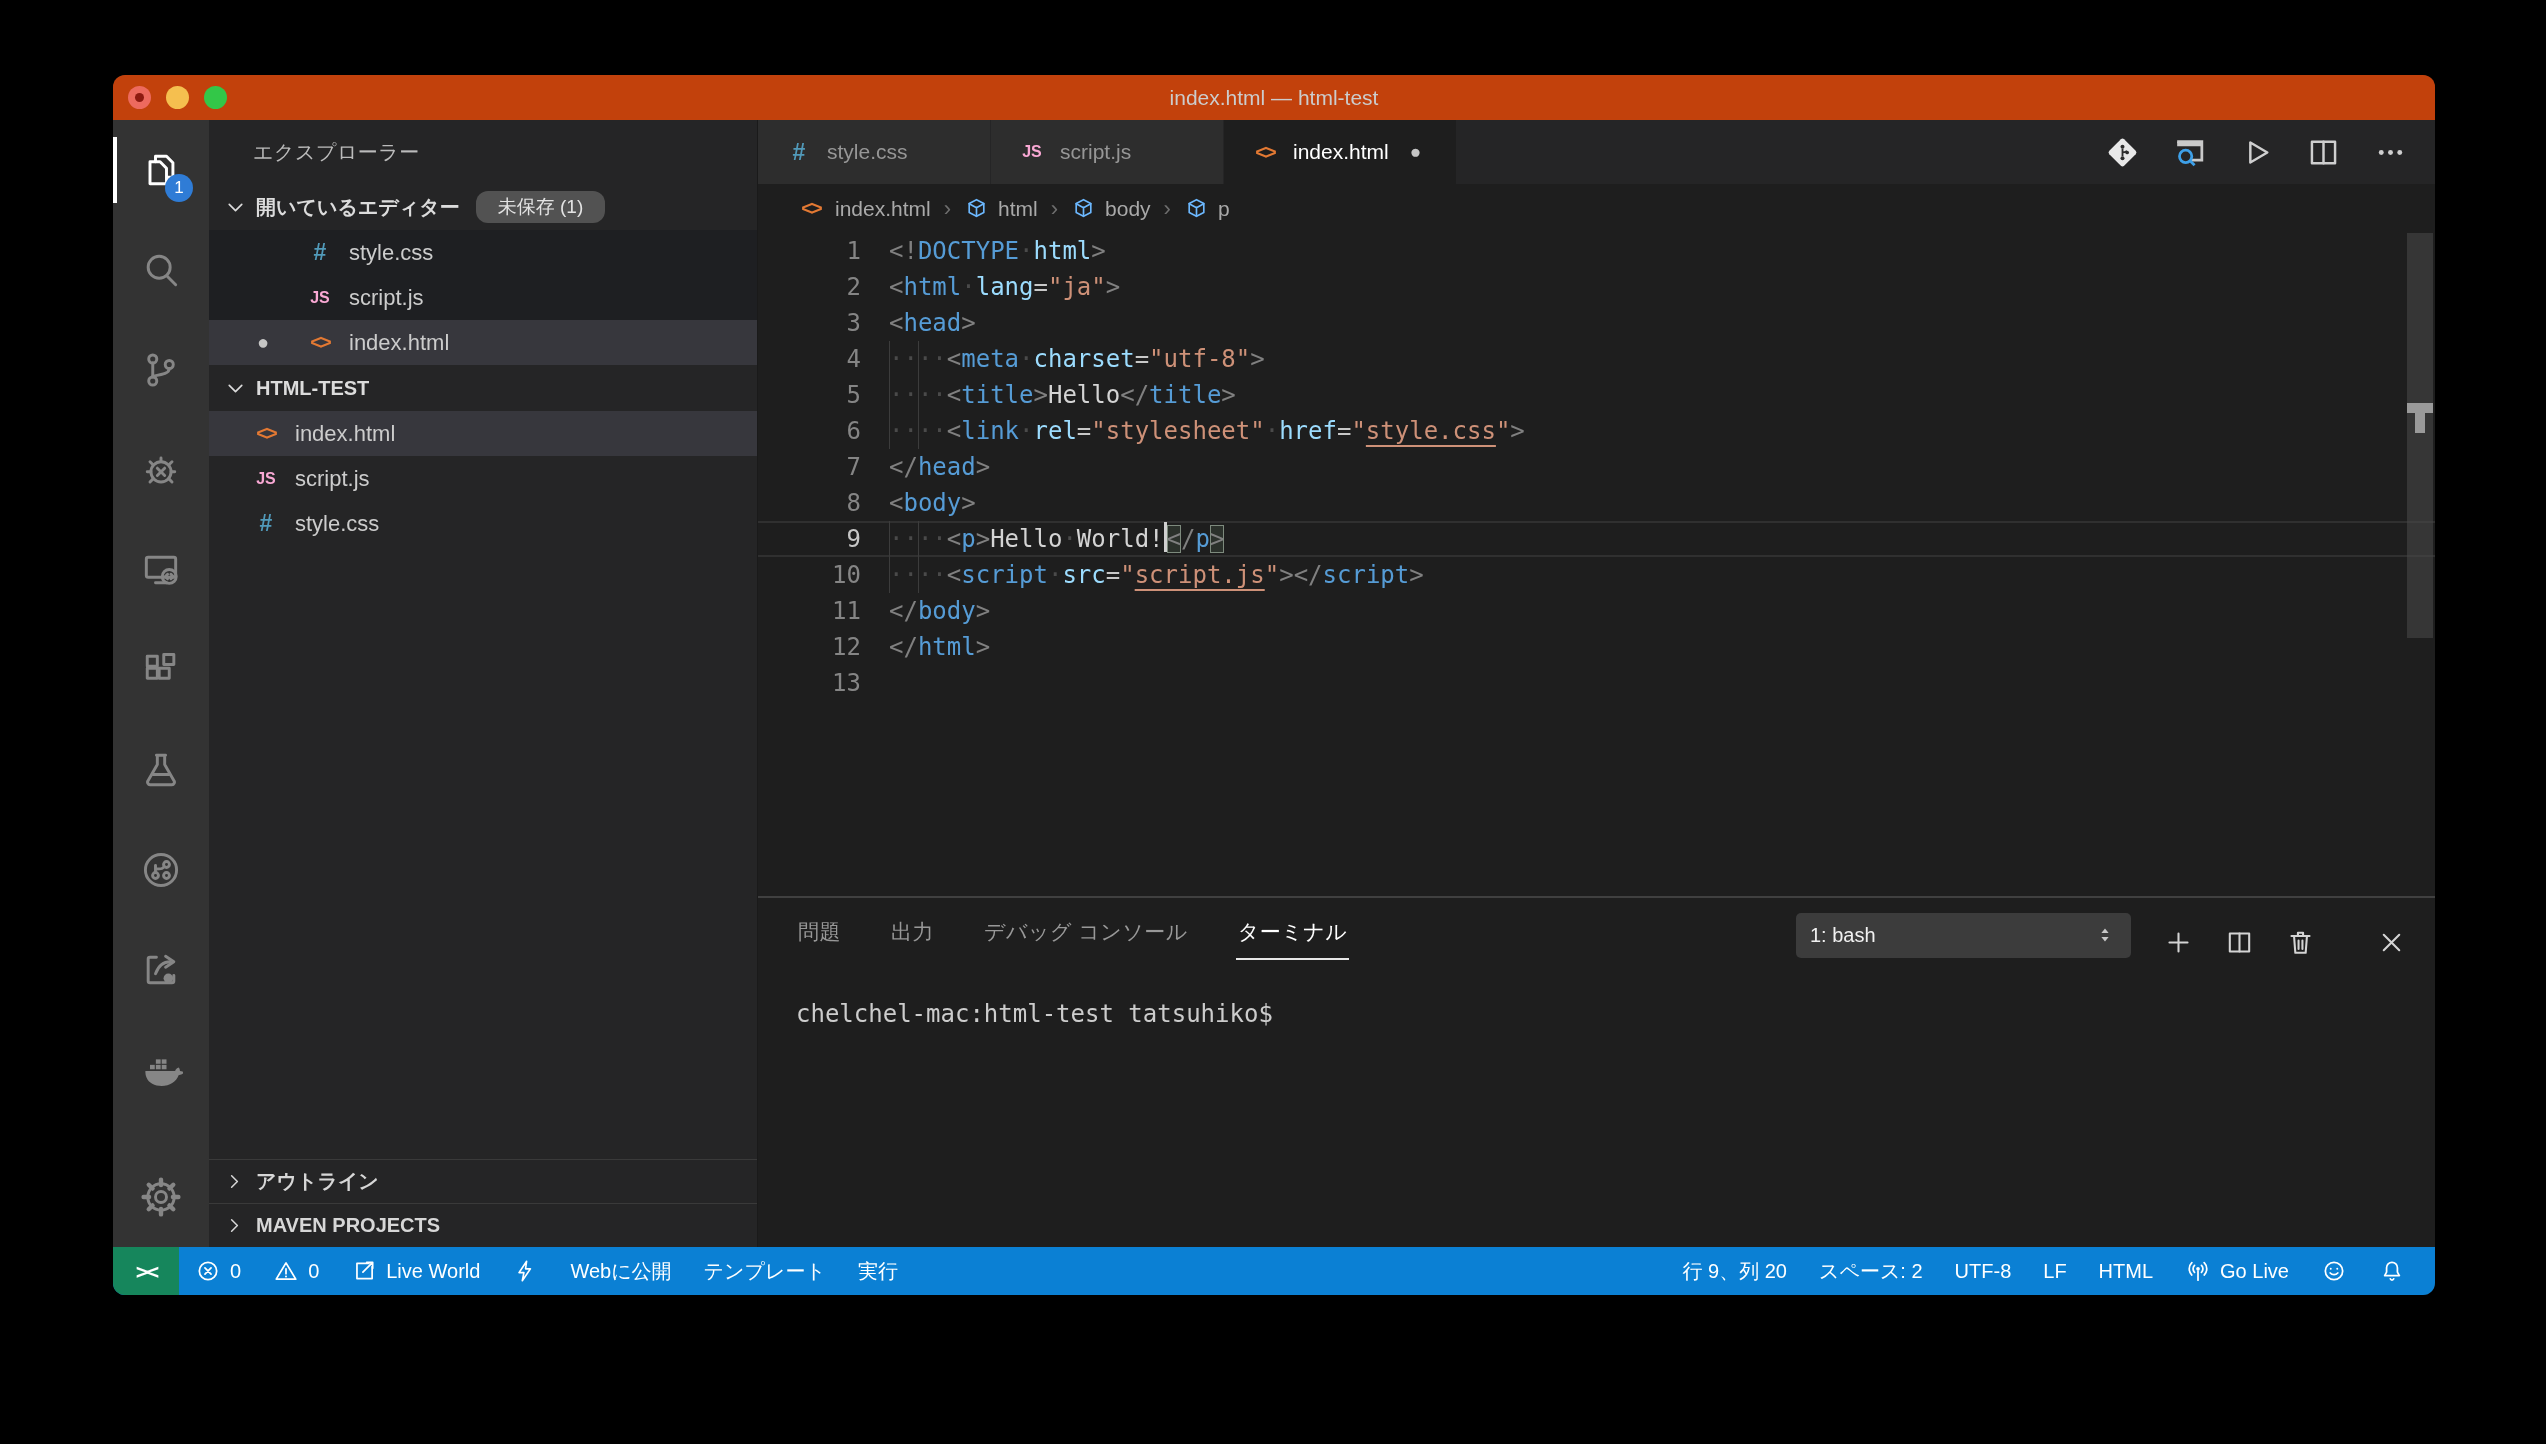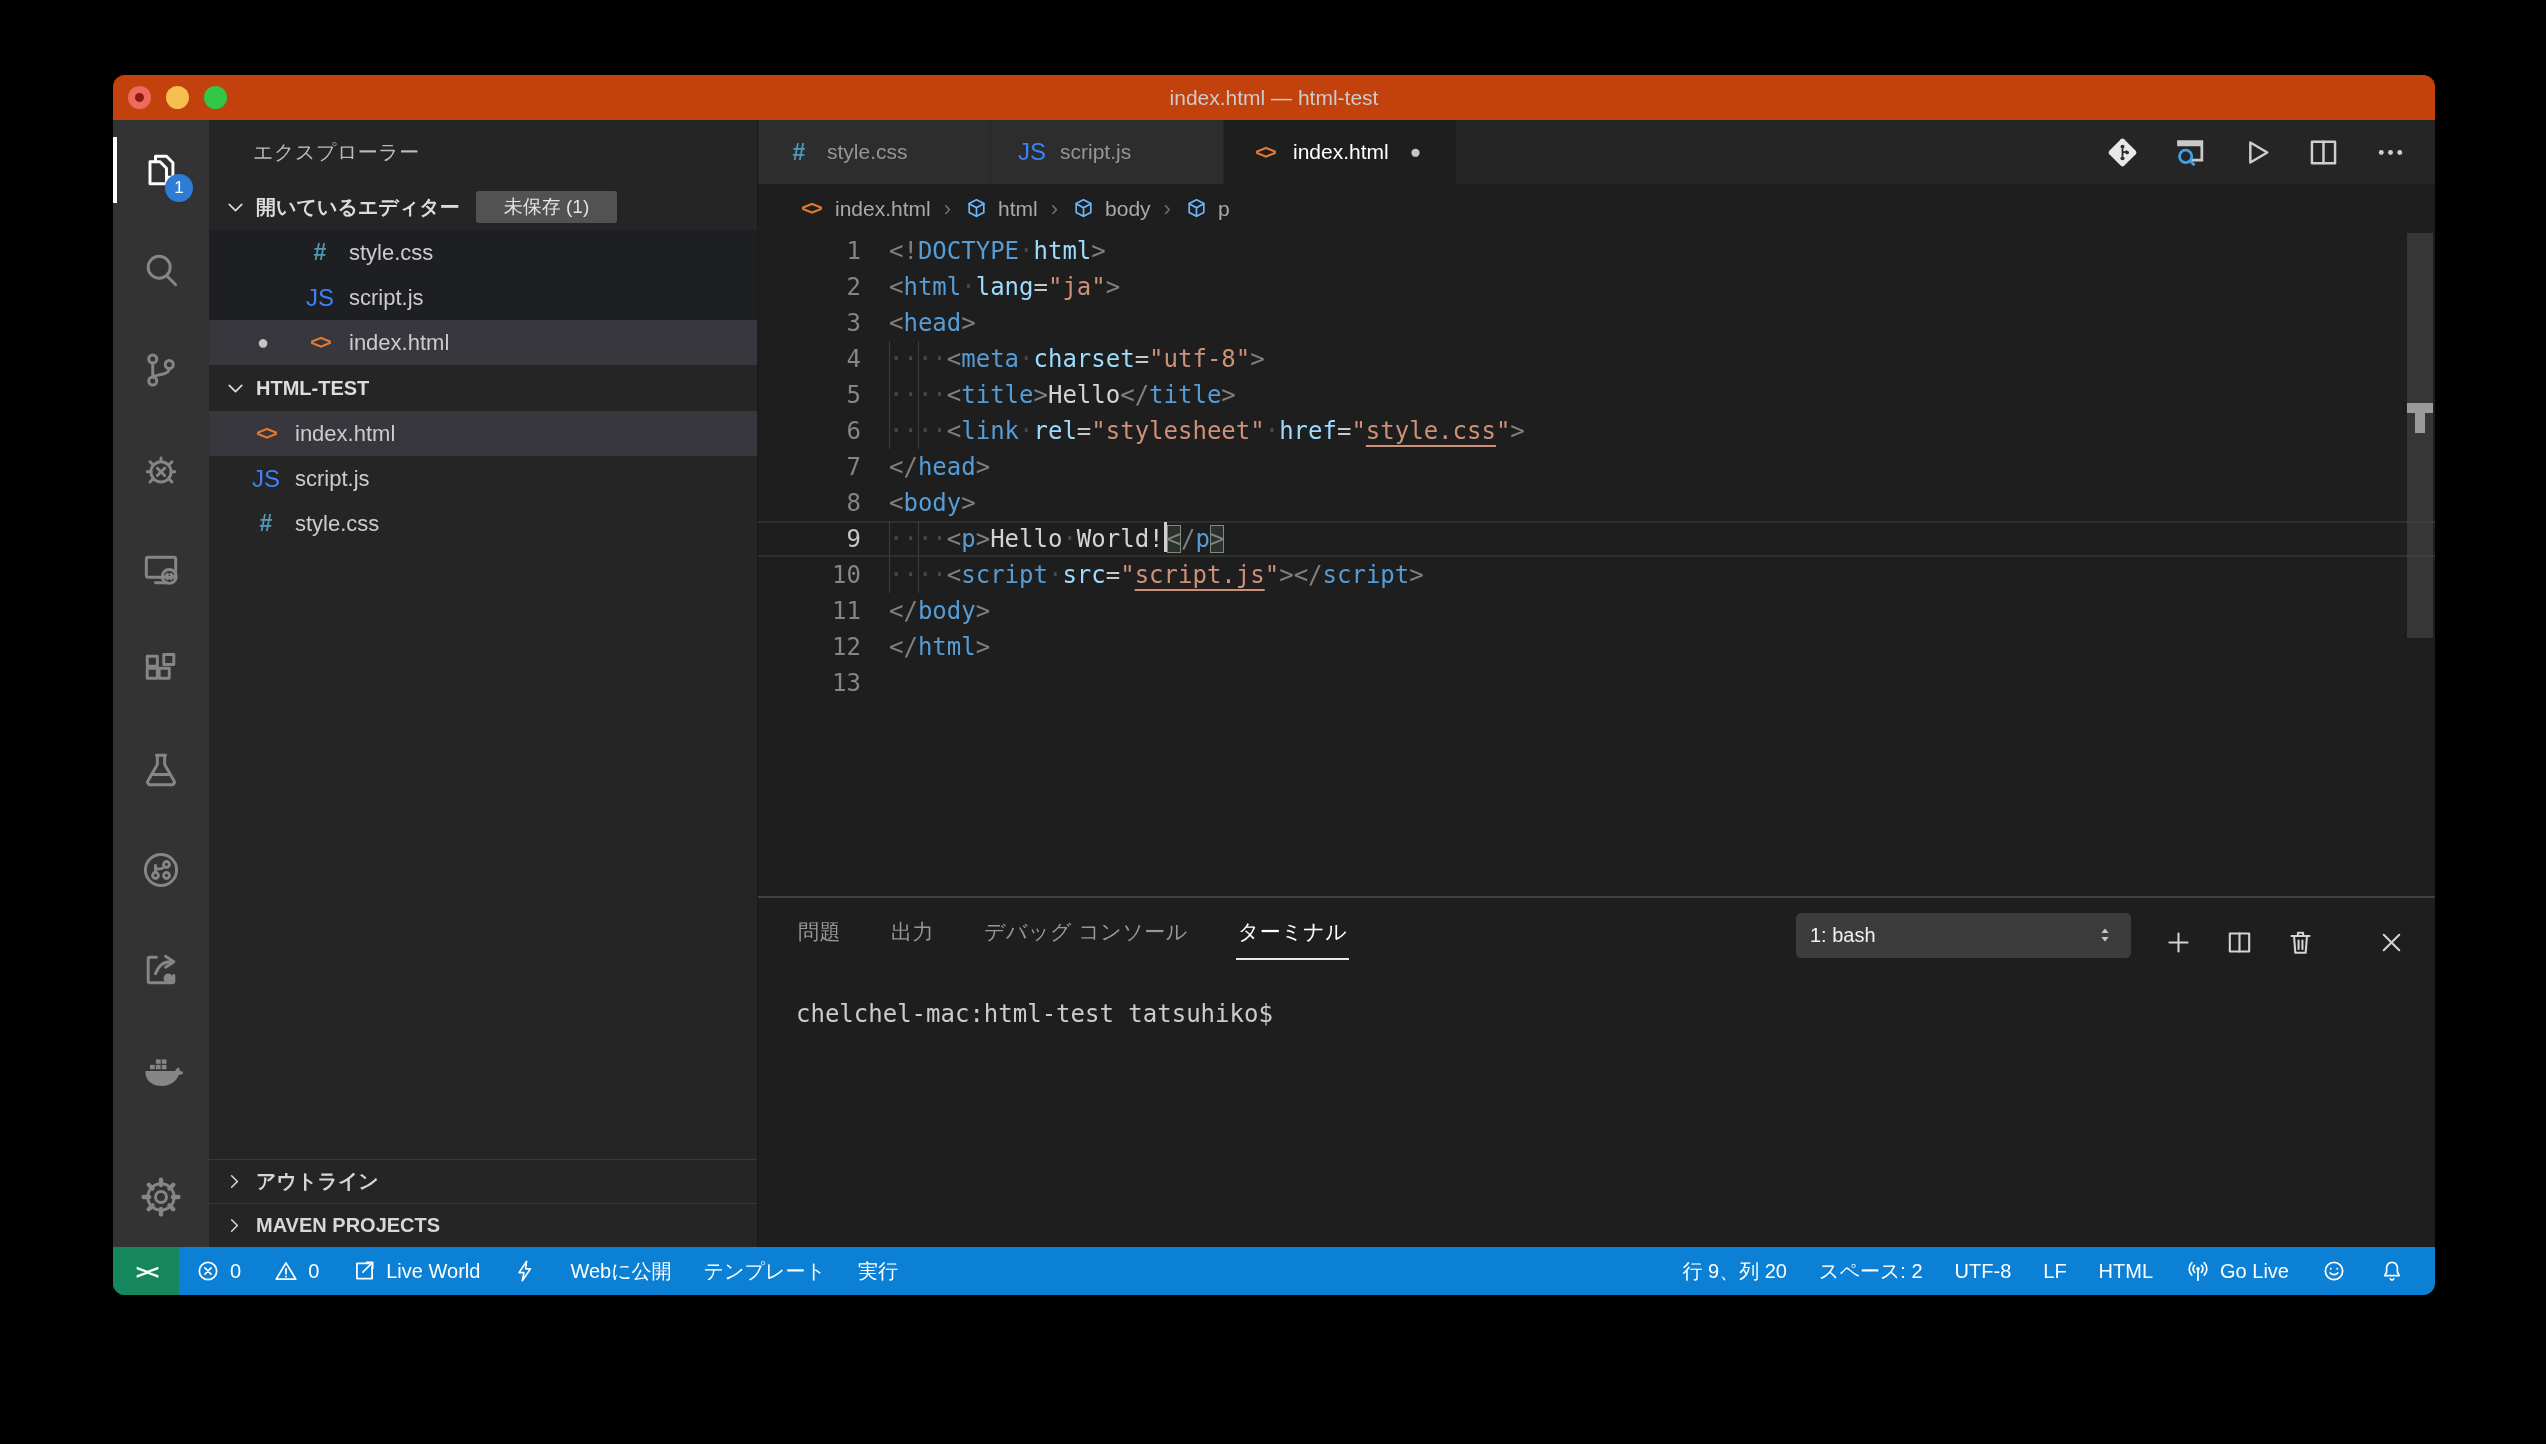--- a/index.html
+++ b/index.html
@@ -24,30 +24,30 @@
   .ab-item.active::before{content:"";position:absolute;left:0;top:17px;bottom:17px;width:4px;background:#ffffff;}
   .ab-item .ic svg{width:44px;height:44px;}
   .ab-badge{position:absolute;right:16px;bottom:18px;background:#2f7cd6;color:#fff;font-size:17px;
     min-width:28px;height:28px;border-radius:14px;display:flex;align-items:center;justify-content:center;}
   .ab-bottom{margin-top:auto;}
   
   .sidebar{width:548px;background:#252526;flex-shrink:0;display:flex;flex-direction:column;border-right:1px solid #1a1a1a;overflow:hidden;}
   .side-title{height:64px;line-height:64px;padding-left:44px;color:#bbbbbb;font-size:20px;letter-spacing:.5px;}
   .sec-head{height:46px;display:flex;align-items:center;gap:8px;padding-left:14px;color:#dcdcdc;font-weight:700;font-size:20px;}
   .sec-head .ic svg{width:25px;height:25px;}
-  .sec-badge{background:#525252;color:#e3e3e3;font-weight:400;font-size:19px;padding:3px 28px;border-radius:3px;margin-left:8px;}
+  .sec-badge{background:#525252;color:#e3e3e3;font-weight:400;font-size:19px;padding:3px 22px;border-radius:12px;margin-left:8px;}
   .oe-rows{background:#1e1f22;}
   .frow{height:45px;display:flex;align-items:center;gap:14px;color:#cccccc;font-size:22px;cursor:pointer;position:relative;}
   .frow.indent{padding-left:96px;}
   .frow.indent2{padding-left:42px;}
   .frow.selected{background:#37373d;}
   .dirty-dot{position:absolute;left:48px;color:#c5c5c5;font-size:20px;}
   .fi{display:inline-block;width:30px;text-align:center;font-weight:700;}
   .fi.css{color:#519aba;font-size:23px;}
-  .fi.js{color:#3b82f6;font-size:24px;font-weight:400;}
+  .fi.js{color:#f9a8d4;font-size:16px;font-weight:700;}
   .fi.html{color:#e37933;font-size:20px;letter-spacing:-2px;}
   .side-bottom{margin-top:auto;}
   .bsec{height:43px;display:flex;align-items:center;gap:10px;padding-left:14px;color:#d7d7d7;
     font-weight:700;font-size:20px;border-top:1px solid #3a3a3a;cursor:pointer;}
   .bsec .ic svg{width:23px;height:23px;}
   
   .editorcol{flex:1;display:flex;flex-direction:column;min-width:0;}
   .tabbar{height:64px;background:#252526;display:flex;align-items:stretch;}
   .tab{display:flex;align-items:center;gap:13px;padding:0 26px;background:#2d2d2d;color:#969696;
     font-size:21px;border-right:1px solid #252526;cursor:pointer;min-width:180px;}

